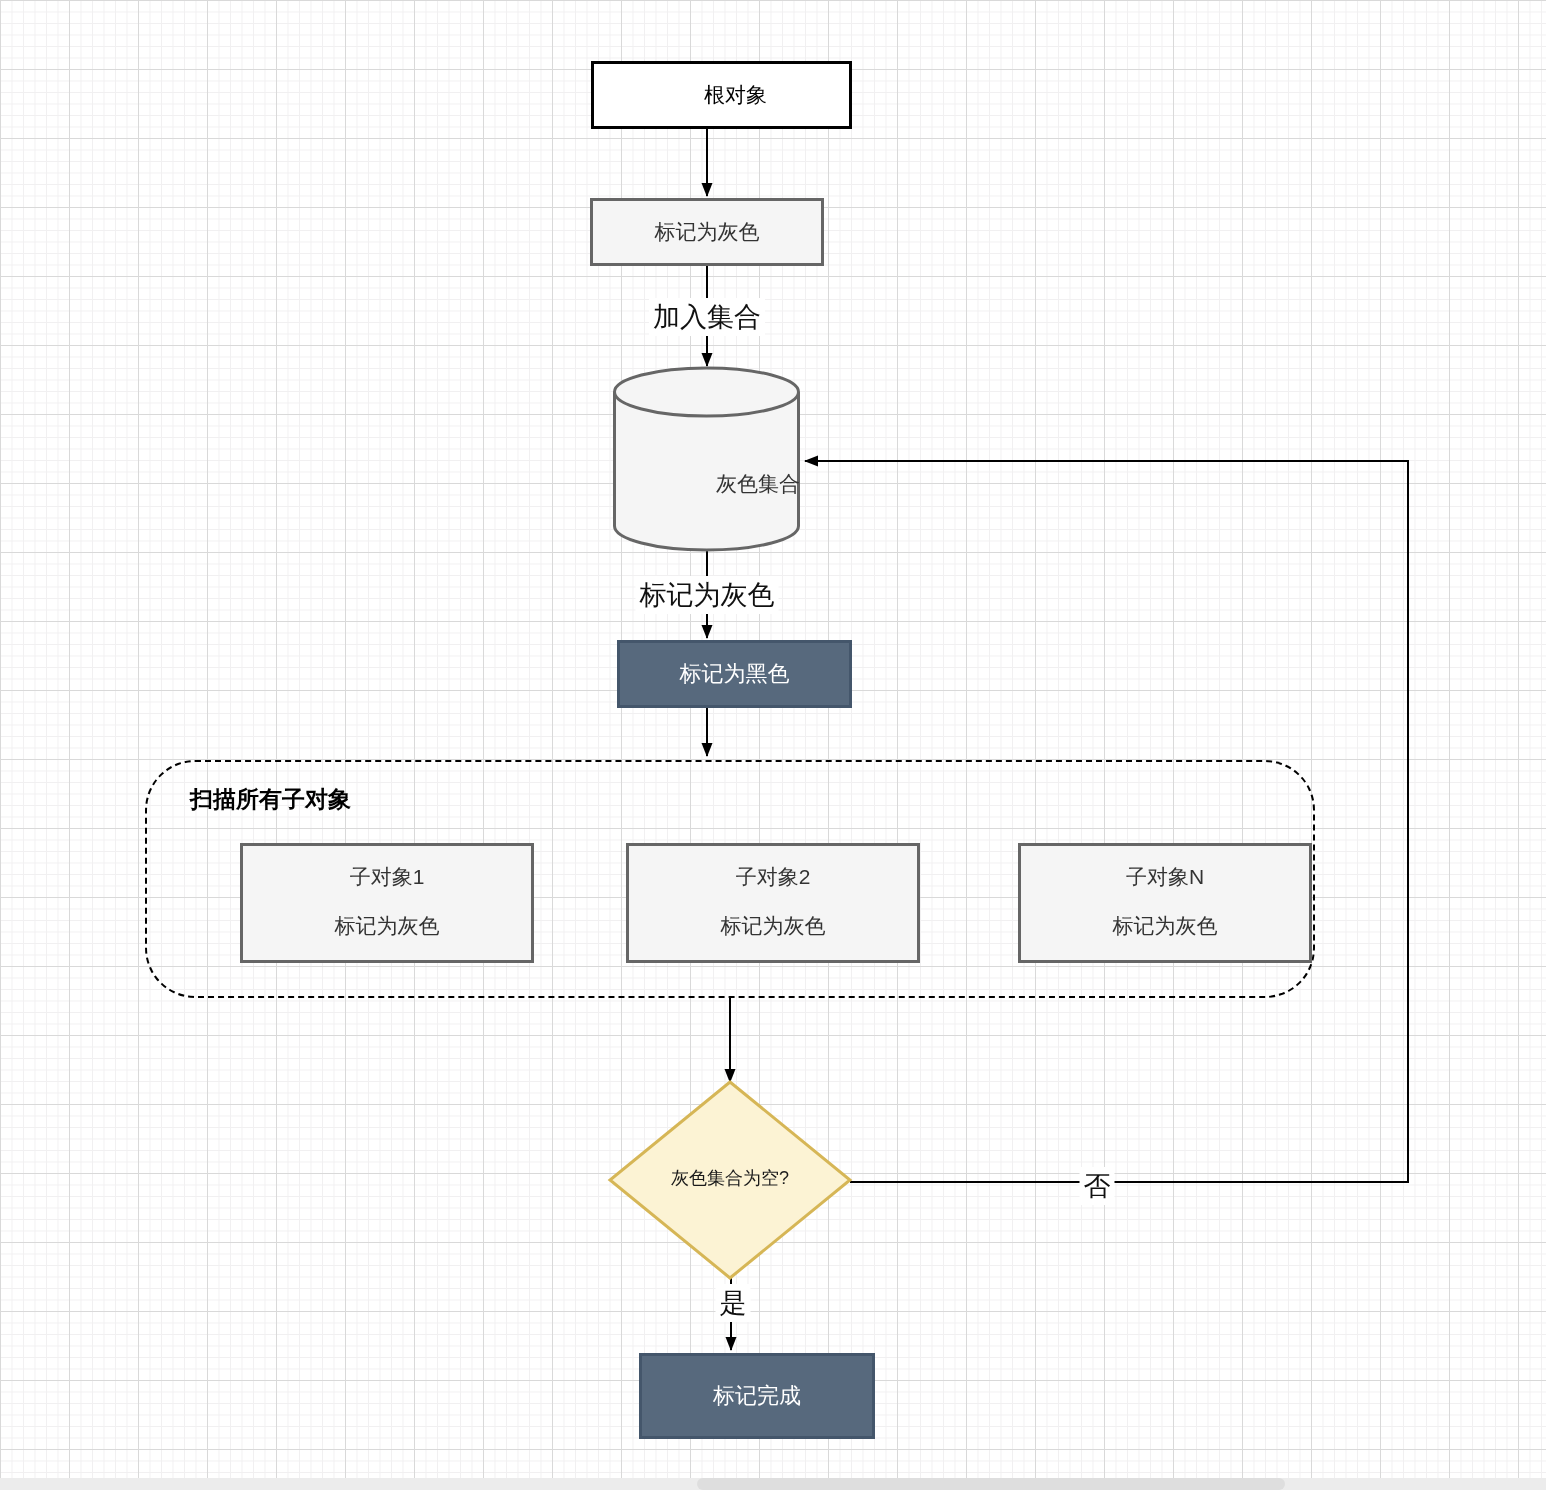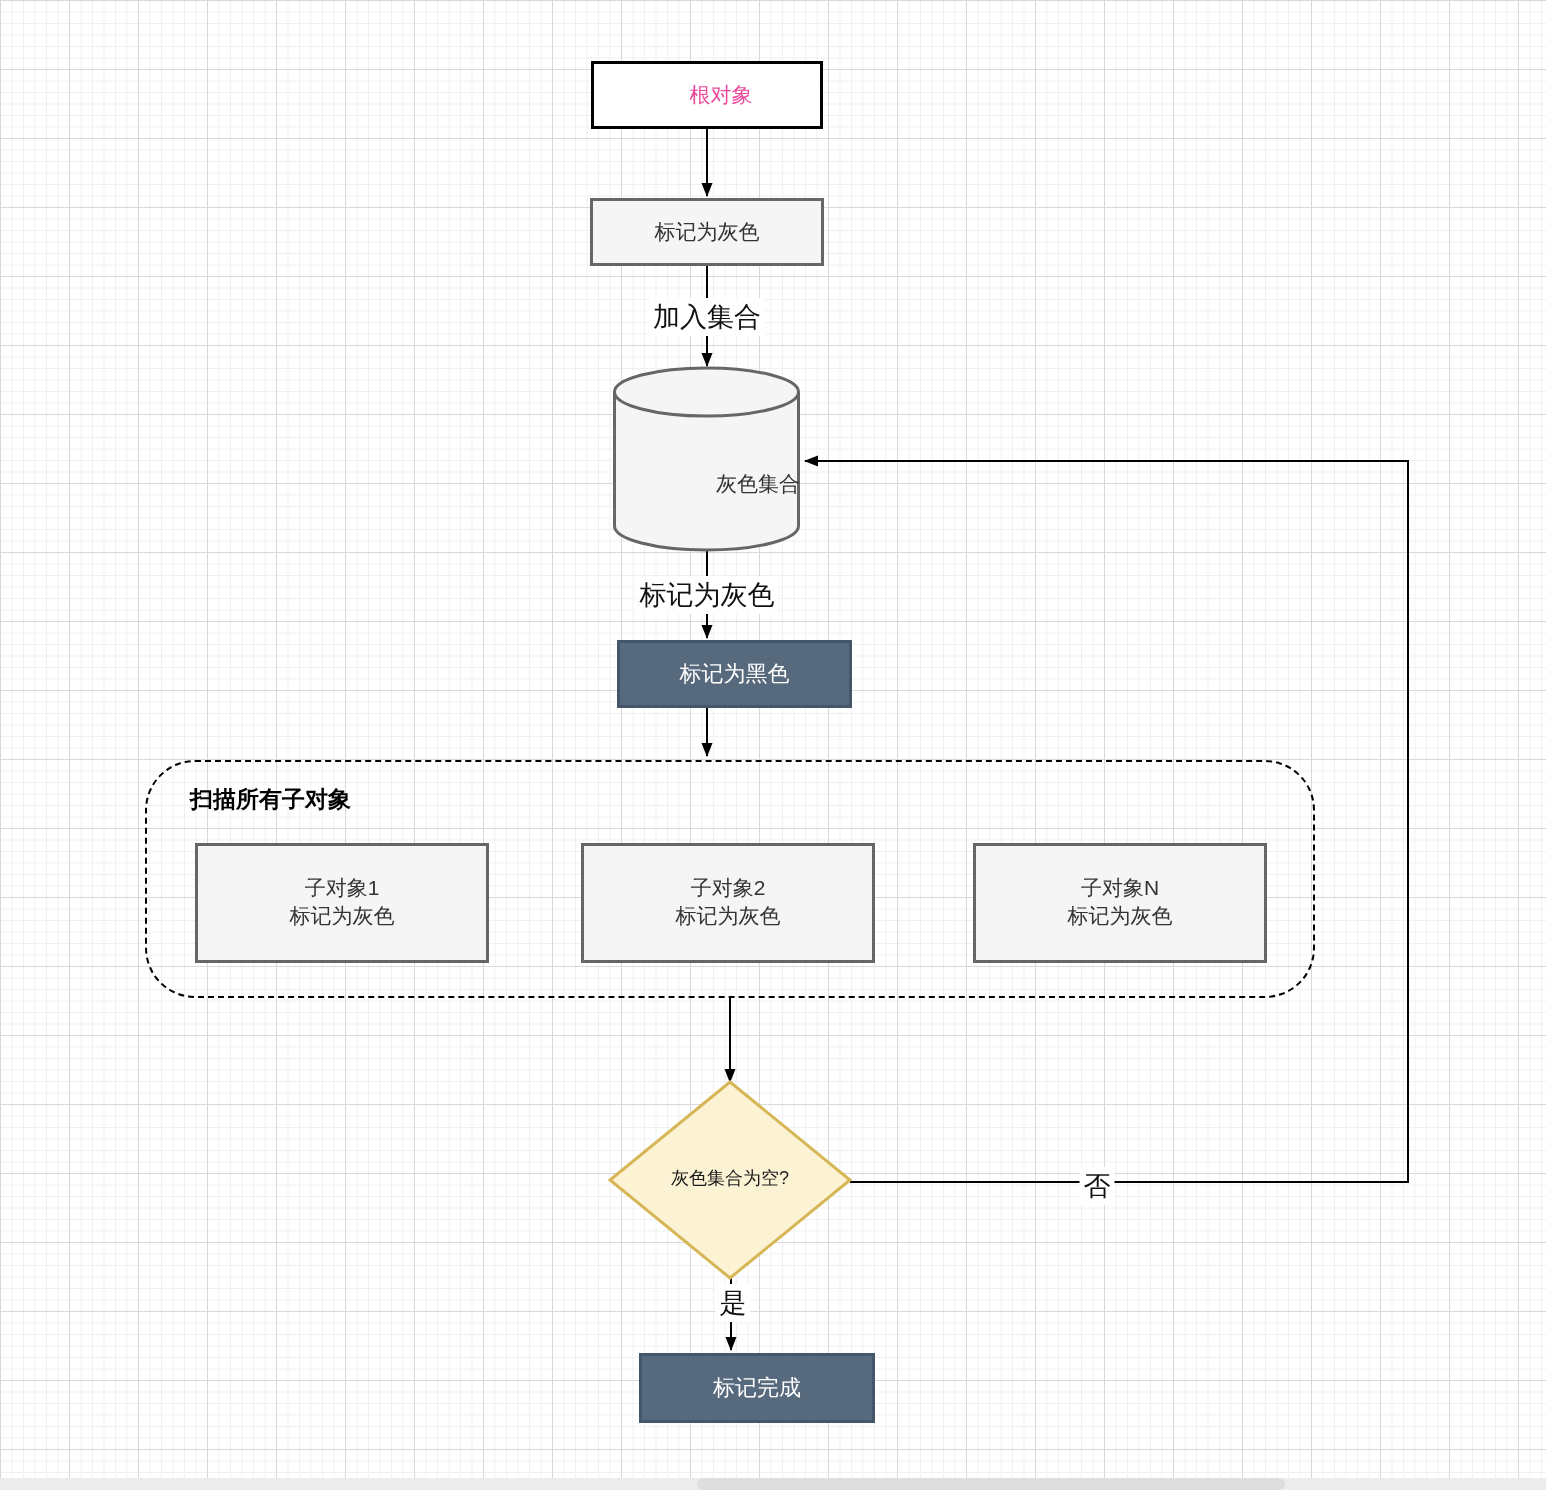--- a/index.html
+++ b/index.html
@@ -32,40 +32,40 @@
     position: absolute;
     box-sizing: border-box;
     display: flex;
     align-items: center;
     justify-content: center;
     text-align: center;
     font-size: 21px;
     color: #333333;
   }
   .node-root {
-    left: 591px; top: 61px; width: 232px; height: 68px;
+    left: 591px; top: 61px; width: 261px; height: 68px;
     background: #ffffff;
     border: 3px solid #000000;
-    color: #ec4899;
+    color: #000000;
     padding-left: 28px;
   }
   .node-plain {
     background: #f5f5f5;
     border: 3px solid #666666;
   }
   .node-mark-gray { left: 590px; top: 198px; width: 234px; height: 68px; }
   .node-dark {
     background: #57697d;
     border: 3px solid #44566b;
     color: #ffffff;
     font-size: 22px;
     margin-left: 27px;
   }
   .node-mark-black { left: 590px; top: 640px; width: 235px; height: 68px; }
-  .node-done { left: 612px; top: 1353px; width: 236px; height: 70px; }
+  .node-done { left: 612px; top: 1353px; width: 236px; height: 86px; }
   .cylinder-label {
     position: absolute;
     left: 613px; top: 470px; width: 187px;
     text-align: right;
     font-size: 21px;
     color: #333333;
   }
   .diamond-label {
     position: absolute;
     left: 620px; top: 1166px; width: 220px;
@@ -89,25 +89,26 @@
     color: #000000;
   }
   .child-box {
     position: absolute;
     top: 843px; width: 294px; height: 120px;
     box-sizing: border-box;
     background: #f5f5f5;
     border: 3px solid #666666;
     display: flex;
     flex-direction: column;
-    justify-content: center;
+    justify-content: space-between;
     align-items: center;
     padding: 17px 0 20px 0;
     font-size: 21px;
     color: #333333;
+    margin-left: 45px;
   }
   .child-1 { left: 195px; }
   .child-2 { left: 581px; }
   .child-3 { left: 973px; }
   .edge-label {
     position: absolute;
     transform: translate(-50%, -50%);
     background: #ffffff;
     padding: 1px 4px;
     font-size: 27px;

